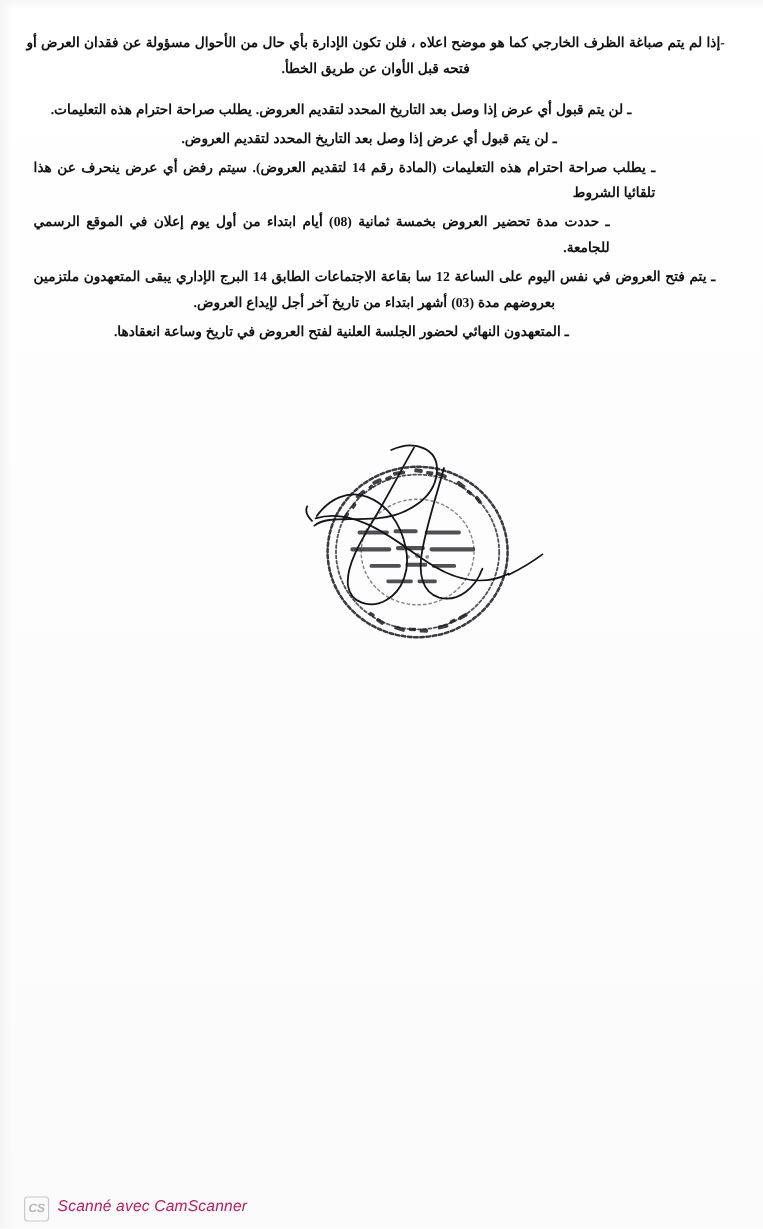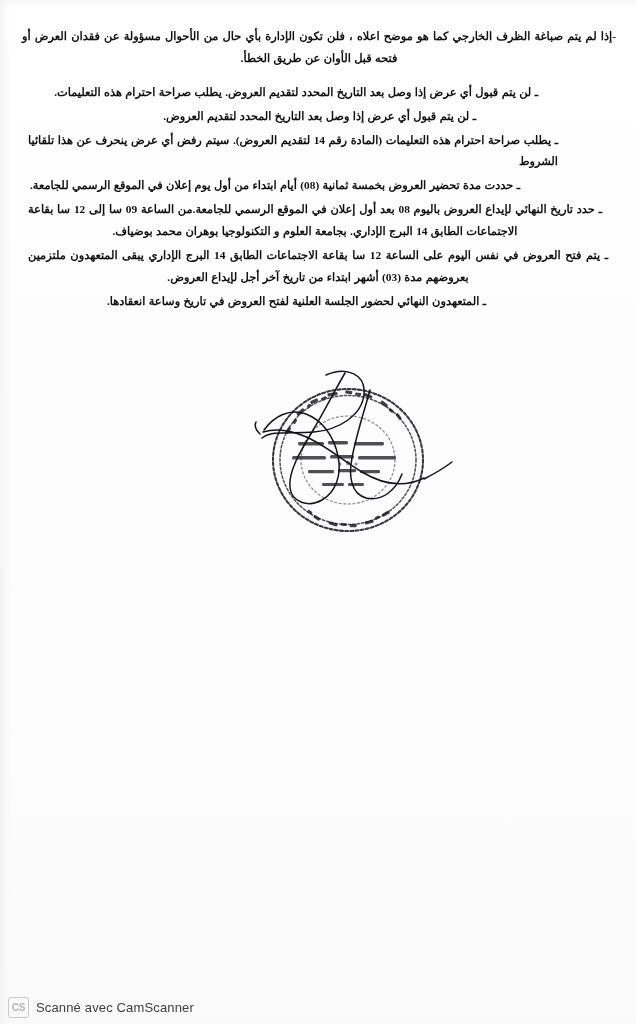--- a/index.html
+++ b/index.html
@@ -56,21 +56,21 @@
 
   .para {
     direction: rtl;
     text-align: justify;
     text-align-last: center;
     color: #111114;
     font-family: "Liberation Serif", "DejaVu Serif", serif;
     font-size: 11.4px;
     line-height: 1.92;
     font-weight: 700;
-    margin: 0 0 3px 0;
+    margin: 0 12px 3px 0;
     letter-spacing: 0.1px;
     word-spacing: 0.5px;
   }
   .para.p1 { margin-bottom: 12px; }
   .para.p2 { padding-right: 78px; padding-left: 6px; text-align-last: right; margin-bottom: 2px; }
   .para.p3 { padding-right: 66px; padding-left: 6px; text-align-last: right; margin-bottom: 2px; }
   .para.p4 { padding-right: 140px; padding-left: 6px; text-align-last: right; margin-bottom: 2px; }
   .para.p5 { padding-right: 58px; padding-left: 6px; text-align-last: right; margin-bottom: 2px; }
   .para.p6 { padding-right: 96px; padding-left: 6px; text-align-last: right; margin-bottom: 2px; }
   .para.p7 { padding-right: 14px; padding-left: 6px; margin-bottom: 2px; }
@@ -103,43 +103,44 @@
     top: 368px;
     left: 238px;
     width: 240px;
     height: 185px;
   }
   .stamp-area svg { display: block; }
 
   
   .scan-footer {
     position: absolute;
-    left: 8px;
+    left: 20px;
     bottom: 6px;
     display: flex;
-    align-items: center;
+    align-items: flex-start;
     gap: 7px;
+    font-style: italic;
   }
   .cs-badge {
     width: 19px;
     height: 19px;
     border: 1.4px solid #c9c9cd;
     border-radius: 3px;
     color: #b6b6bb;
     font-family: "Liberation Sans", sans-serif;
     font-size: 10px;
     font-weight: 700;
     letter-spacing: -0.3px;
     display: flex;
     align-items: center;
     justify-content: center;
     line-height: 1;
   }
   .cs-text {
-    color: #404040;
+    color: #be185d;
     font-family: "Liberation Sans", sans-serif;
     font-size: 13px;
     letter-spacing: 0.15px;
     white-space: nowrap;
   }
 </style>
 </head>
 <body>
 
 <div class="page">
@@ -147,21 +148,20 @@
   <div class="scan-tint"></div>
   <div class="scan-edge-left"></div>
   <div class="scan-edge-top"></div>
 
   <div class="doc-body">
     <p class="para p1">-إذا لم يتم صباغة الظرف الخارجي كما هو موضح اعلاه ، فلن تكون الإدارة بأي حال من الأحوال مسؤولة عن فقدان العرض أو فتحه قبل الأوان عن طريق الخطأ.</p>
     <p class="para p2">ـ لن يتم قبول أي عرض إذا وصل بعد التاريخ المحدد لتقديم العروض. يطلب صراحة احترام هذه التعليمات.</p>
     <p class="para p4">ـ لن يتم قبول أي عرض إذا وصل بعد التاريخ المحدد لتقديم العروض.</p>
     <p class="para p5">ـ يطلب صراحة احترام هذه التعليمات (المادة رقم 14 لتقديم العروض). سيتم رفض أي عرض ينحرف عن هذا تلقائيا الشروط</p>
     <p class="para p6">ـ حددت مدة تحضير العروض بخمسة ثمانية (08) أيام ابتداء من أول يوم إعلان في الموقع الرسمي للجامعة.</p>
-    <p class="para p7">ـ حدد تاريخ النهائي لإيداع العروض باليوم 08 بعد أول إعلان في الموقع الرسمي للجامعة.من الساعة 09 سا إلى 12 سا بقاعة الاجتماعات الطابق 14 البرج الإداري. بجامعة العلوم و التكنولوجيا بوهران محمد بوضياف.</p>
     <p class="para p8">ـ يتم فتح العروض في نفس اليوم على الساعة 12 سا بقاعة الاجتماعات الطابق 14 البرج الإداري يبقى المتعهدون ملتزمين بعروضهم مدة (03) أشهر ابتداء من تاريخ آخر أجل لإيداع العروض.</p>
     <p class="para p9">ـ المتعهدون النهائي لحضور الجلسة العلنية لفتح العروض في تاريخ وساعة انعقادها.</p>
   </div>
 
 
   <div class="stamp-area">
     <svg width="240" height="185" viewBox="0 0 240 185">
       <defs>
         <clipPath id="stampClip">
           <ellipse cx="110" cy="92" rx="76" ry="72"></ellipse>

